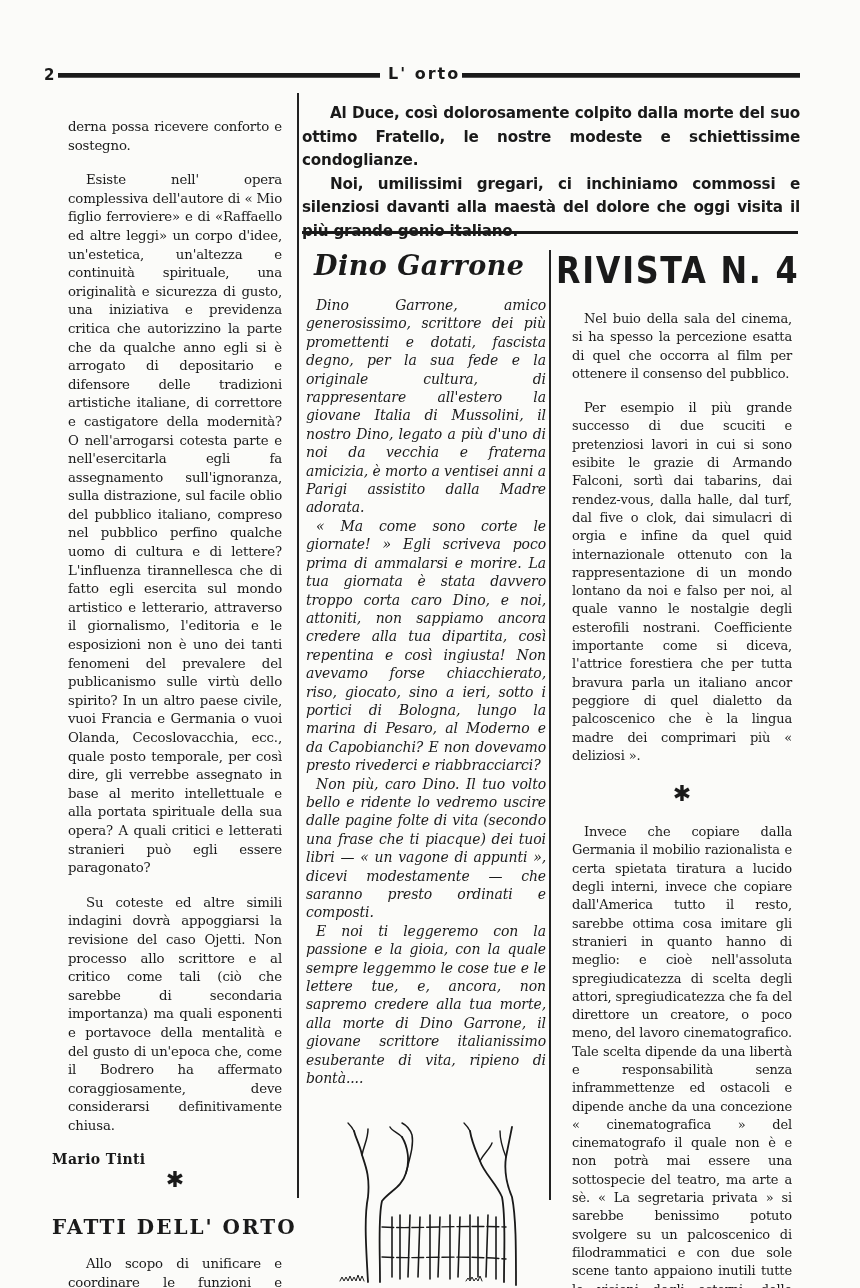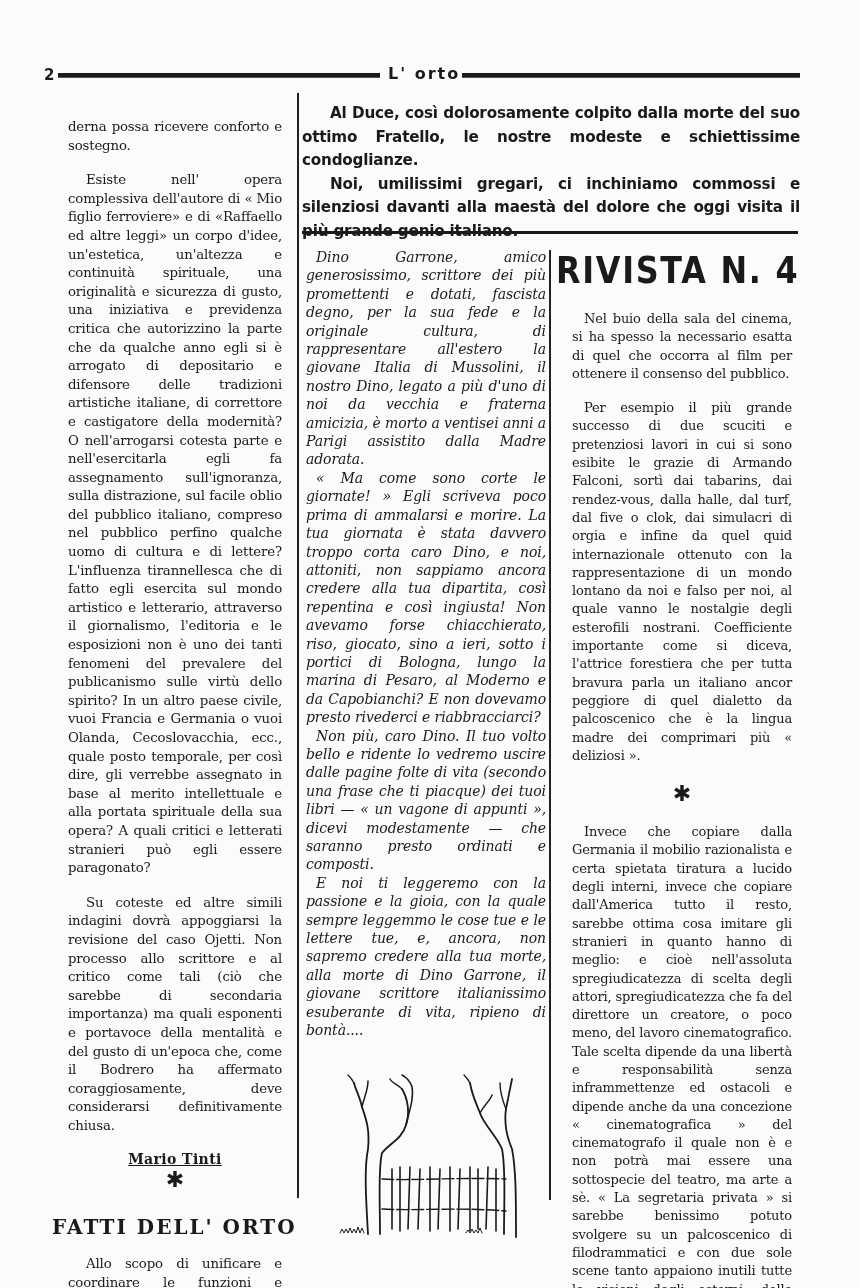--- a/index.html
+++ b/index.html
@@ -23,21 +23,21 @@
   
   .vrule { position: absolute; width: 1.5px; background: #222; }
 
   
   .col-left { position: absolute; left: 52px; top: 102px; width: 246px; }
   p.body {
     margin: 16px; font-size: 13.3px; line-height: 18.6px; text-align: justify;
     font-family: "DejaVu Serif", serif; letter-spacing: -0.15px;
   }
   p.indent { text-indent: 18px; }
-  .byline { text-align: center; font-family: "DejaVu Serif", serif; font-weight: bold; font-size: 14px; margin-top: 4px; letter-spacing: 0.4px; text-decoration: underline; }
+  .byline { text-align: left; font-family: "DejaVu Serif", serif; font-weight: bold; font-size: 14px; margin-top: 4px; letter-spacing: 0.4px; }
   .star { text-align: center; font-size: 22px; line-height: 26px; font-family: "DejaVu Sans", sans-serif; }
   .sec-title { font-family: "DejaVu Serif", serif; font-weight: bold; font-size: 20px; letter-spacing: 2px; margin: 22px 0 8px 0; white-space: nowrap; }
 
   
   .condolence { position: absolute; left: 302px; top: 102px; width: 498px; }
   .condolence p {
     margin: 0; font-family: "DejaVu Sans", sans-serif; font-weight: bold; font-size: 15.2px; line-height: 23.5px; text-align: justify; letter-spacing: -0.2px;
   }
   .condolence p.ind { text-indent: 28px; }
   .hrule-thick { position: absolute; left: 302px; top: 231px; width: 496px; height: 3px; background: #1a1a1a; }
@@ -82,20 +82,21 @@
     <p class="body indent">Allo scopo di unificare e coordinare le funzioni e l'attività dell'Università Fascista, il Segretario federale Mario Ghinelli ha costituito l'ufficio di Segretario dell'Università Fascista e ha nominato a tale carica il camerata Giorgio Vecchietti, condirettore dell'«Orto» e redattore dell'«Assalto».</p>
   </div>
 
   <div class="condolence">
     <p class="ind">Al Duce, così dolorosamente colpito dalla morte del suo ottimo Fratello, le nostre modeste e schiettissime condoglianze.</p>
     <p class="ind">Noi, umilissimi gregari, ci inchiniamo commossi e silenziosi davanti alla maestà del dolore che oggi visita il più grande genio italiano.</p>
   </div>
   <div class="hrule-thick"></div>
 
   <div class="col-mid">
+    <div class="dino-title">Dino Garrone</div>
     <p class="ital indent">Dino Garrone, amico generosissimo, scrittore dei più promettenti e dotati, fascista degno, per la sua fede e la originale cultura, di rappresentare all'estero la giovane Italia di Mussolini, il nostro Dino, legato a più d'uno di noi da vecchia e fraterna amicizia, è morto a ventisei anni a Parigi assistito dalla Madre adorata.</p>
     <p class="ital indent">« Ma come sono corte le giornate! » Egli scriveva poco prima di ammalarsi e morire. La tua giornata è stata davvero troppo corta caro Dino, e noi, attoniti, non sappiamo ancora credere alla tua dipartita, così repentina e così ingiusta! Non avevamo forse chiacchierato, riso, giocato, sino a ieri, sotto i portici di Bologna, lungo la marina di Pesaro, al Moderno e da Capobianchi? E non dovevamo presto rivederci e riabbracciarci?</p>
     <p class="ital indent">Non più, caro Dino. Il tuo volto bello e ridente lo vedremo uscire dalle pagine folte di vita (secondo una frase che ti piacque) dei tuoi libri — « un vagone di appunti », dicevi modestamente — che saranno presto ordinati e composti.</p>
     <p class="ital indent">E noi ti leggeremo con la passione e la gioia, con la quale sempre leggemmo le cose tue e le lettere tue, e, ancora, non sapremo credere alla tua morte, alla morte di Dino Garrone, il giovane scrittore italianissimo esuberante di vita, ripieno di bontà....</p>
 
     <svg class="sketch" viewBox="0 0 240 180" fill="none" stroke="#1a1a1a" stroke-linecap="round">
 
       <path d="M62 165 C60 130 58 100 62 80 C64 60 60 50 56 38 C54 28 50 22 48 14" stroke-width="1.8"></path>
       <path d="M74 165 C74 130 72 100 76 84 C84 74 96 70 100 56 C104 44 102 30 96 20" stroke-width="1.8"></path>
       <path d="M56 38 C58 28 62 22 62 12" stroke-width="1.5"></path>
@@ -127,20 +128,20 @@
           <path d="M190 100 L190 162"></path>
       </g>
 
       <path d="M34 164 l2 -4 l2 4 l2 -4 l2 4 l2 -5 l2 5 l2 -4 l2 4 l2 -6 l2 6 l2 -5 l2 5" stroke-width="1"></path>
       <path d="M160 164 l2 -3 l2 3 l2 -4 l2 4 l2 -3 l2 3 l2 -5 l2 5" stroke-width="1"></path>
     </svg>
   </div>
 
   <div class="col-right">
     <div class="rivista-title">RIVISTA N. 4</div>
-    <p class="body indent">Nel buio della sala del cinema, si ha spesso la necessario esatta di quel che occorra al film per ottenere il consenso del pubblico.</p>
+    <p class="body indent">Nel buio della sala del cinema, si ha spesso la percezione esatta di quel che occorra al film per ottenere il consenso del pubblico.</p>
     <p class="body indent">Per esempio il più grande successo di due scuciti e pretenziosi lavori in cui si sono esibite le grazie di Armando Falconi, sortì dai tabarins, dai rendez-vous, dalla halle, dal turf, dal five o clok, dai simulacri di orgia e infine da quel quid internazionale ottenuto con la rappresentazione di un mondo lontano da noi e falso per noi, al quale vanno le nostalgie degli esterofili nostrani. Coefficiente importante come si diceva, l'attrice forestiera che per tutta bravura parla un italiano ancor peggiore di quel dialetto da palcoscenico che è la lingua madre dei comprimari più « deliziosi ».</p>
     <div class="star" style="margin:4px 0 6px 0;">✱</div>
     <p class="body indent">Invece che copiare dalla Germania il mobilio razionalista e certa spietata tiratura a lucido degli interni, invece che copiare dall'America tutto il resto, sarebbe ottima cosa imitare gli stranieri in quanto hanno di meglio: e cioè nell'assoluta spregiudicatezza di scelta degli attori, spregiudicatezza che fa del direttore un creatore, o poco meno, del lavoro cinematografico. Tale scelta dipende da una libertà e responsabilità senza inframmettenze ed ostacoli e dipende anche da una concezione « cinematografica » del cinematografo il quale non è e non potrà mai essere una sottospecie del teatro, ma arte a sè. « La segretaria privata » si sarebbe benissimo potuto svolgere su un palcoscenico di filodrammatici e con due sole scene tanto appaiono inutili tutte le visioni degli esterni, delle anticamere, degli arrivi e delle partenze. Il soggettista e il direttore non hanno saputo rendere necessario quell'avvicendarsi di motivi scenografici e comici che sono nella sostanza del film.</p>
     <p class="body indent">Inoltre il « parlato » è usato da chi ha una sicura concezione cinematografica come un completamento della mimica, come didascalia; in ogni caso non trasforma mai il film nella ripresa d'una commedia che si può vedere e gustare benissimo a teatro.</p>
   </div>
 
 </div>
 
 </body></html>

